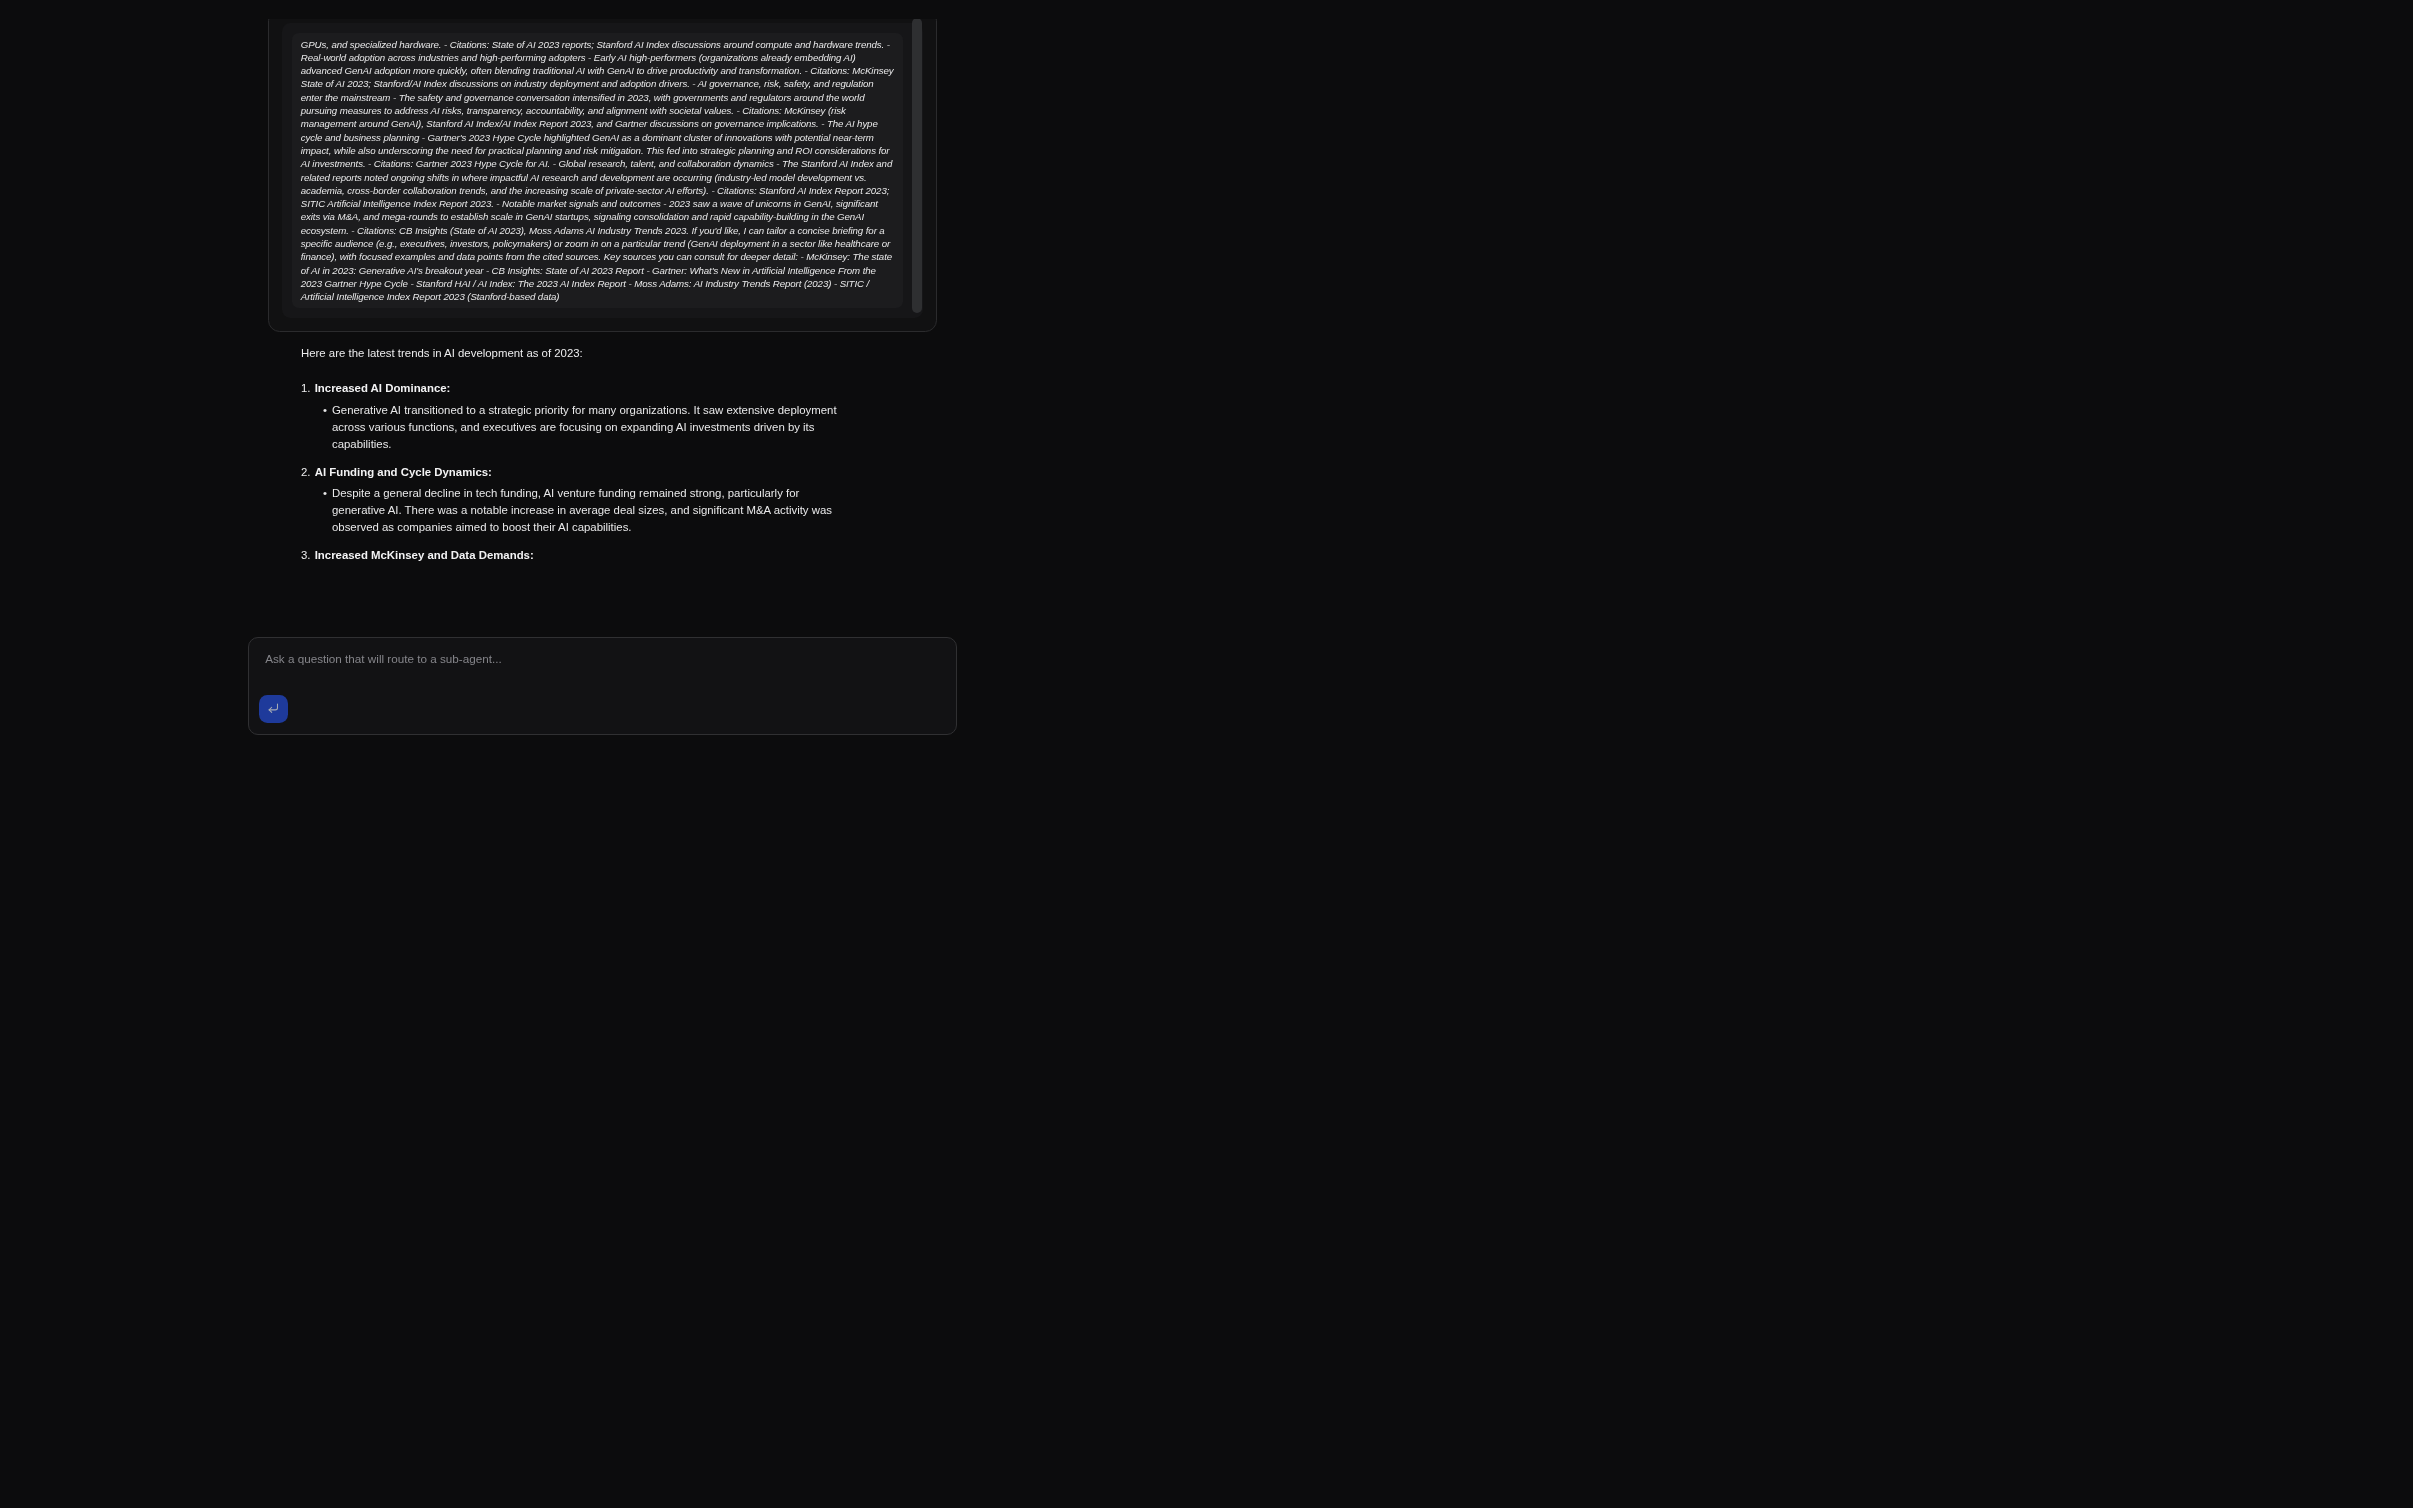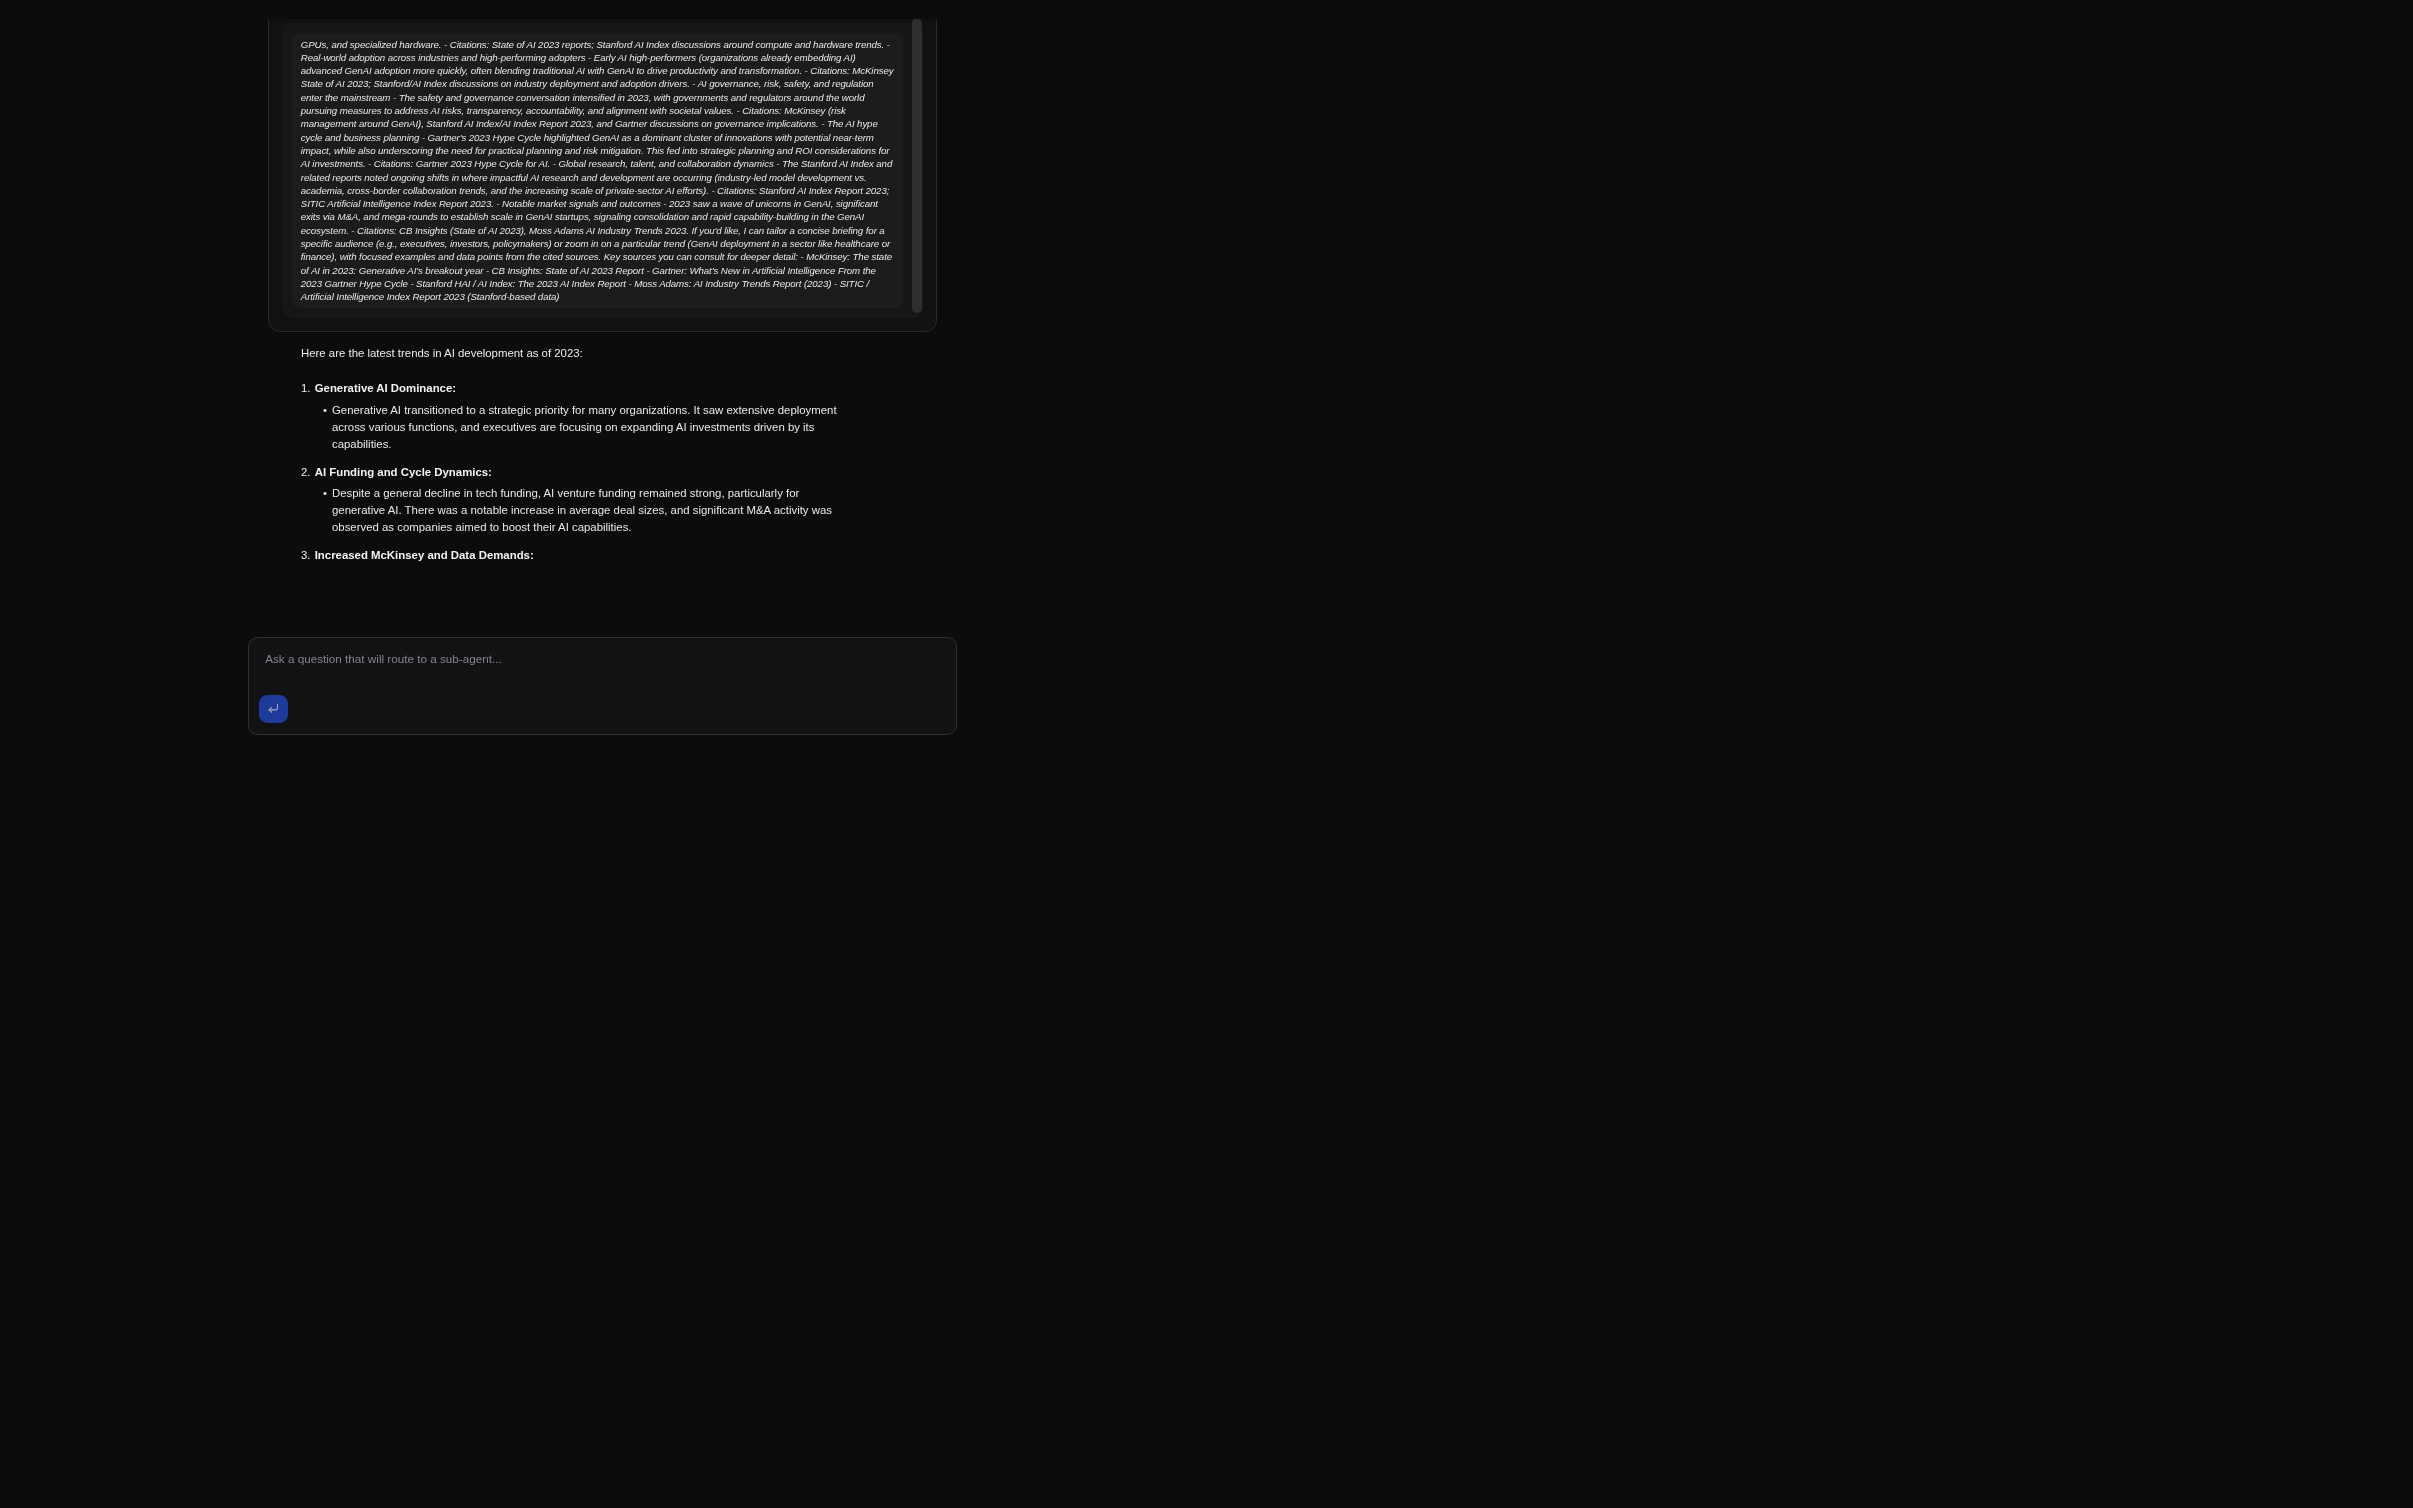--- a/index.html
+++ b/index.html
@@ -52,21 +52,21 @@
         <div class="sb-thumb"></div>
       </div>
     </div>
   </div>
 
   <div class="message">
     <p>Here are the latest trends in AI development as of 2023:</p>
 
     <div class="item">
       <div class="item-head">
-        <span class="num">1.</span><span class="head">Generative AI Dominance:</span>
+        <span class="num">1.</span><span class="head">Increased AI Dominance:</span>
       </div>
       <div class="bullet">Generative AI transitioned to a strategic priority for many organizations. It saw extensive deployment across various functions, and executives are focusing on expanding AI investments driven by its capabilities.</div>
     </div>
 
     <div class="item">
       <div class="item-head">
         <span class="num">2.</span><span class="head">AI Funding and Cycle Dynamics:</span>
       </div>
       <div class="bullet">Despite a general decline in tech funding, AI venture funding remained strong, particularly for generative AI. There was a notable increase in average deal sizes, and significant M&amp;A activity was observed as companies aimed to boost their AI capabilities.</div>
     </div>

